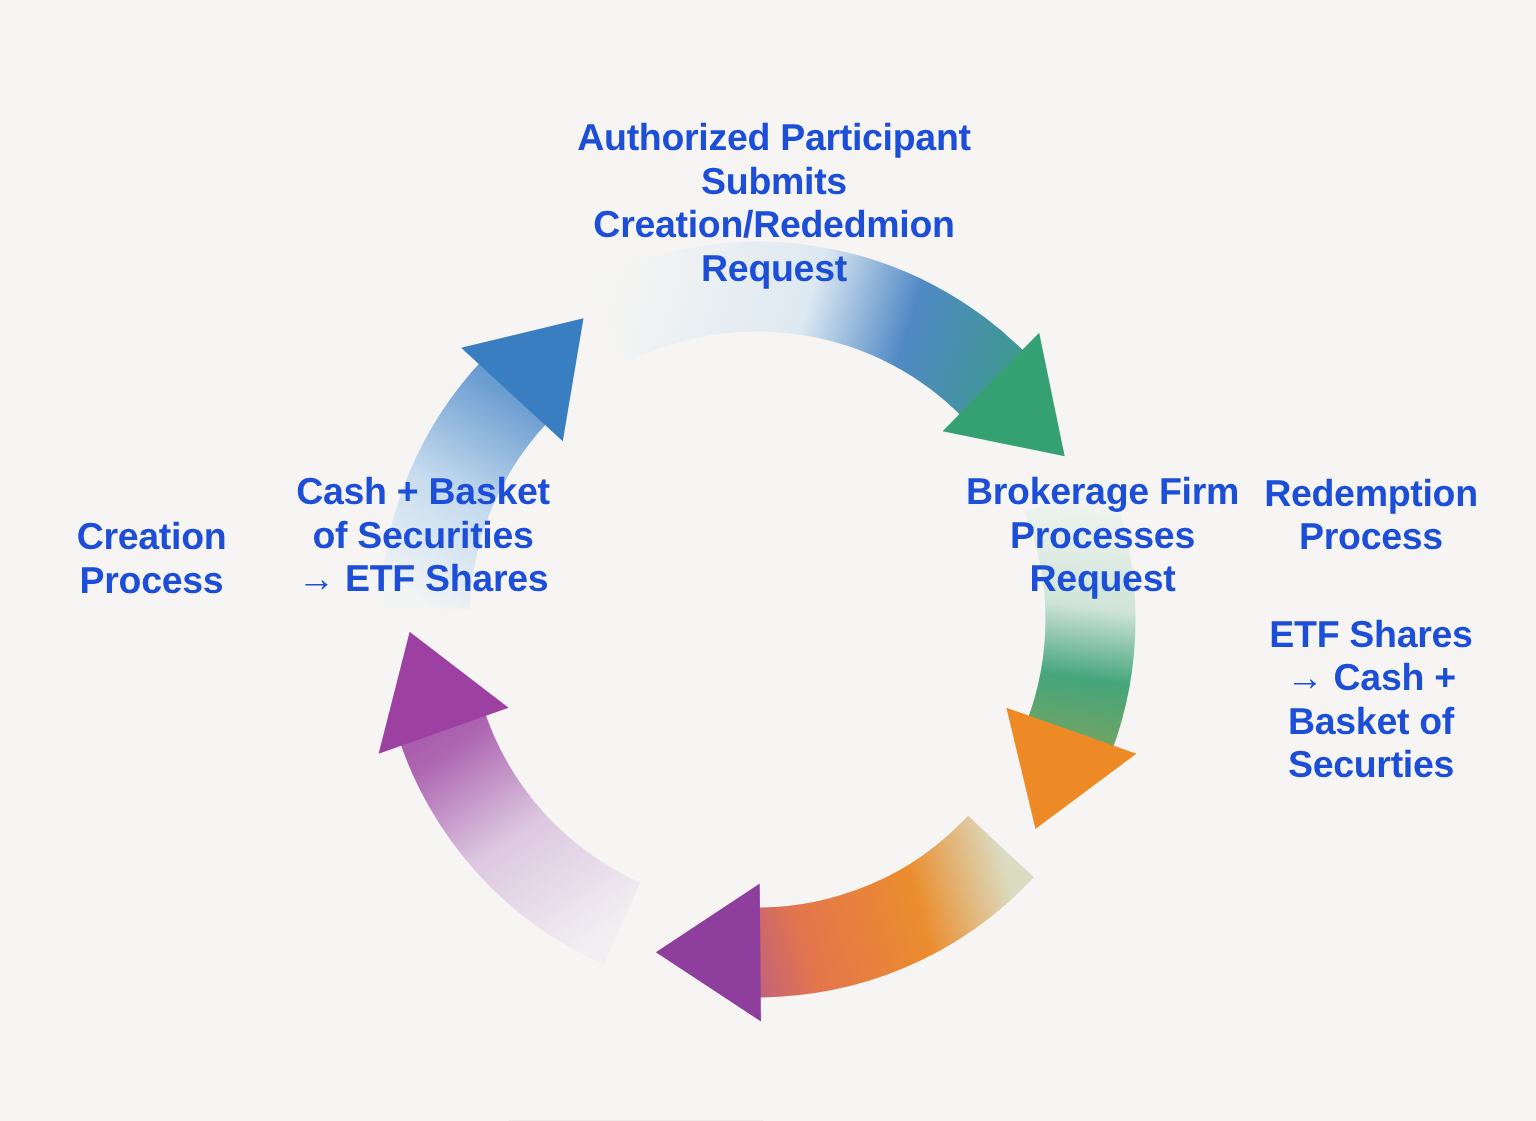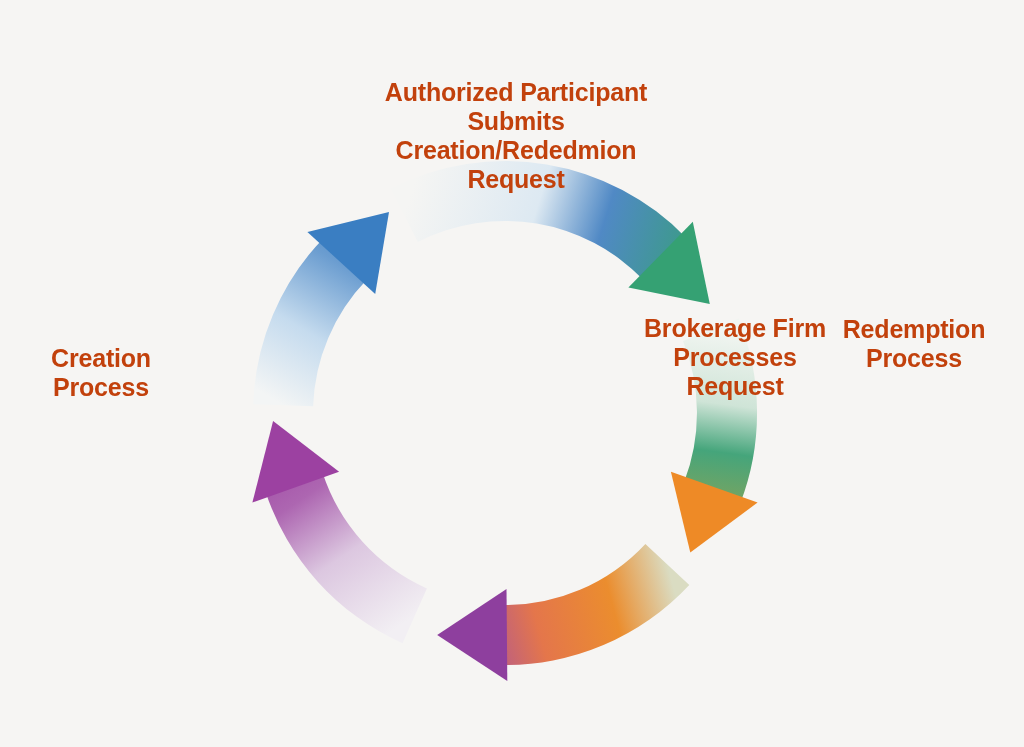--- a/index.html
+++ b/index.html
@@ -12,21 +12,21 @@
     font-family:"Liberation Sans","DejaVu Sans",sans-serif;
   }
   svg.cycle{position:absolute;left:0;top:0;}
   .label{
     position:absolute;
     font-weight:700;
     font-size:25px;
     line-height:29px;
     letter-spacing:-0.2px;
     text-align:center;
-    color:#c2410c;
+    color:#1d4ed8;
     white-space:pre-line;
   }
   .note-detail{margin-top:7px;}
 </style>
 </head>
 <body>
 
 <div class="stage">
 
   <svg class="cycle" width="1024" height="747" viewBox="0 0 1024 747">
@@ -80,22 +80,29 @@
 Submits
 Creation/Rededmion
 Request</div>
 
   <div class="label" style="left:630px;top:314px;width:210px">Brokerage Firm
 Processes
 Request</div>
 
 
 
+  <div class="label" style="left:182px;top:314px;width:200px">Cash + Basket
+of Securities
+→ ETF Shares</div>
 
   <div class="label" style="left:31px;top:344px;width:140px">Creation
 Process</div>
 
   <div class="label" style="left:834px;top:286px;width:160px">
     <div>Redemption
 Process</div>
+    <div class="note-detail">ETF Shares
+→ Cash +
+Basket of
+Securties</div>
   </div>
 
 </div>
 
 </body></html>

